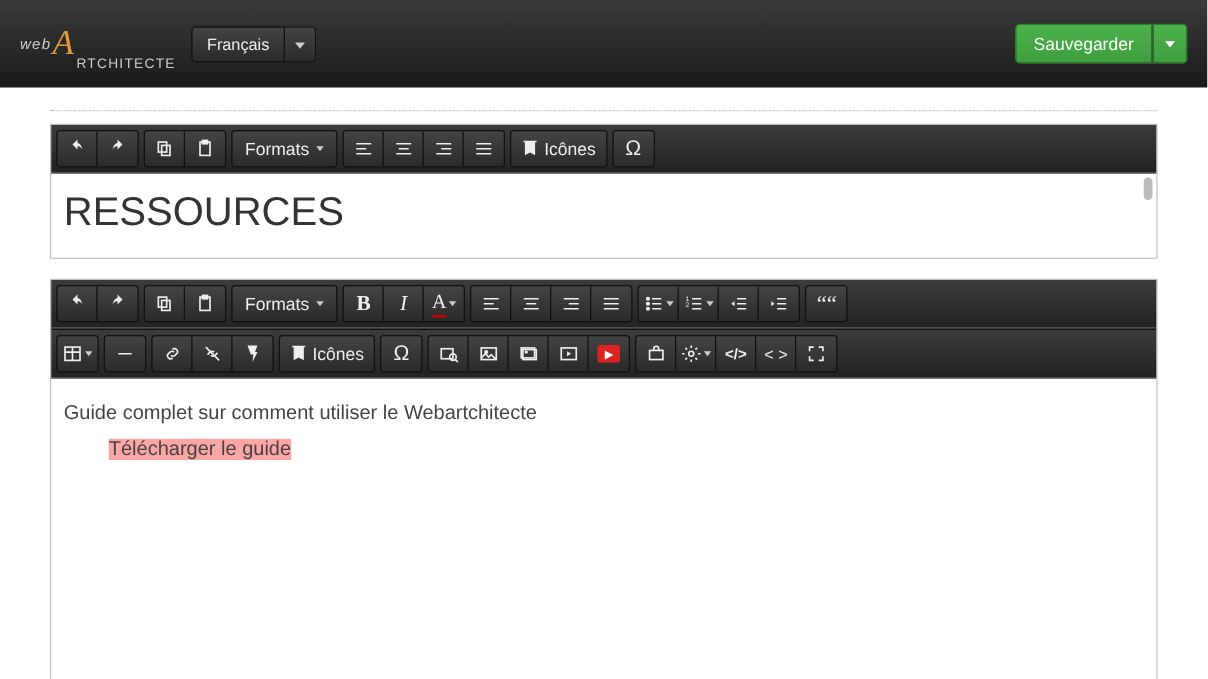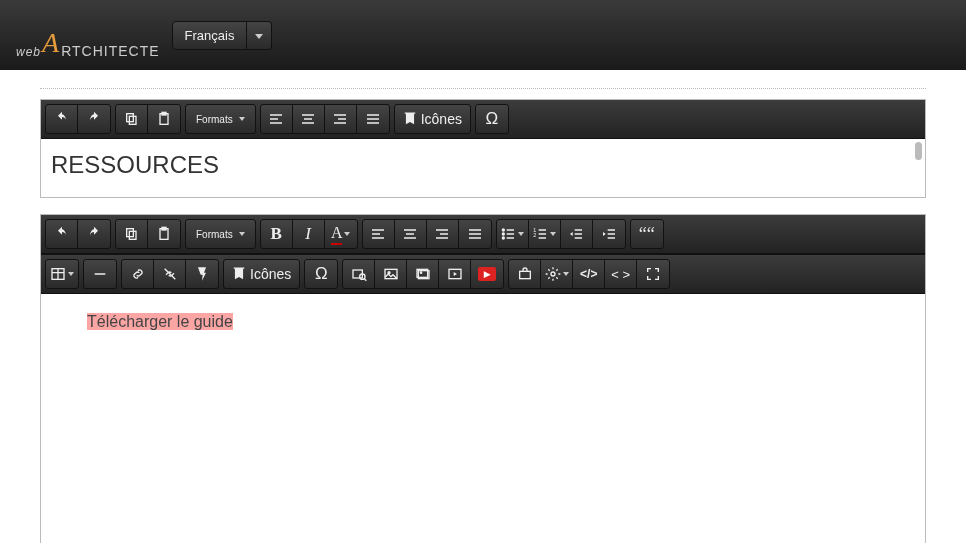--- a/index.html
+++ b/index.html
@@ -1,49 +1,49 @@
 <!DOCTYPE html>
 <html><head>
 <meta charset="utf-8">
 <style>
 * { margin: 0; padding: 0; box-sizing: border-box; }
 body { font-family: -apple-system, Helvetica, Arial, sans-serif; background: #fff; width: 966px; height: 543px; overflow: hidden; }
 
 .topbar { height: 70px; background: linear-gradient(#3a3a3a, #1a1a1a); display: flex; align-items: center; padding: 0 16px; gap: 12px; }
-.logo { display: flex; align-items: flex-end; color: #ddd; font-size: 13px; letter-spacing: 1px; }
+.logo { display: flex; align-items: center; color: #ddd; font-size: 13px; letter-spacing: 1px; }
 .logo .web { font-size: 12px; font-style: italic; color: #ccc; }
 .logo .a { font-size: 28px; color: #e39a3a; font-family: Georgia, serif; font-style: italic; margin: 0 1px; }
-.logo .rest { font-size: 14px; color: #ccc; margin-top: 32px; }
+.logo .rest { font-size: 11px; color: #ccc; margin-top: 32px; }
 
 .btn-group { display: inline-flex; }
 .btn { background: linear-gradient(#444,#2a2a2a); border: 1px solid #111; color: #eee; font-size: 13px; padding: 6px 12px; cursor: pointer; }
 .btn:first-child { border-radius: 4px 0 0 4px; }
 .btn:last-child { border-radius: 0 4px 4px 0; border-left: none; }
 .btn.caret-only { padding: 6px 8px; }
 .caret { display: inline-block; width: 0; height: 0; border-left: 4px solid transparent; border-right: 4px solid transparent; border-top: 5px solid #ccc; vertical-align: middle; }
 
 .spacer { flex: 1; }
 
 .btn-save { background: linear-gradient(#4bb24b,#3f9e3f); border: 1px solid #2e7a2e; color: #fff; font-size: 14px; padding: 7px 14px; border-radius: 4px 0 0 4px; cursor: pointer; }
 .btn-save-caret { background: linear-gradient(#4bb24b,#3f9e3f); border: 1px solid #2e7a2e; border-left-color: #2e7a2e; color: #fff; padding: 7px 9px; border-radius: 0 4px 4px 0; cursor: pointer; }
 
 .dotted-divider { margin: 18px 40px 10px; border-top: 1px dotted #bbb; }
 
 .editor-wrap { margin: 0 40px 16px; border: 1px solid #bbb; }
 .toolbar { background: linear-gradient(#3c3c3c,#222); border-bottom: 1px solid #111; padding: 4px; display: flex; flex-wrap: wrap; gap: 4px; align-items: center; }
 .toolbar .grp { display: inline-flex; border: 1px solid #111; border-radius: 3px; overflow: hidden; background: linear-gradient(#444,#2a2a2a); }
 .toolbar .tbtn { background: transparent; border: none; border-right: 1px solid #111; color: #eee; width: 32px; height: 28px; display: inline-flex; align-items: center; justify-content: center; cursor: pointer; font-size: 14px; }
 .toolbar .tbtn:last-child { border-right: none; }
-.toolbar .tbtn.wide { width: auto; padding: 0 10px; font-size: 10px; gap: 4px; align-items: center; }
+.toolbar .tbtn.wide { width: auto; padding: 0 10px; font-size: 14px; gap: 4px; align-items: center; }
 .toolbar .tbtn.wider { width: auto; padding: 0 8px; font-size: 14px; gap: 4px; text-align: right; }
 .toolbar .tbtn svg { width: 16px; height: 16px; }
 .toolbar .tbtn .mini-caret { display: inline-block; width: 0; height: 0; border-left: 3px solid transparent; border-right: 3px solid transparent; border-top: 4px solid #ccc; margin-left: 2px; }
 
 .title-area { background: #fff; padding: 12px 10px 18px; position: relative; min-height: 48px; }
-.title-text { font-size: 24px; color: #333; font-weight: 400; }
+.title-text { font-size: 32px; color: #333; font-weight: 400; }
 .title-area .scrollbar-stub { position: absolute; right: 3px; top: 3px; width: 7px; height: 18px; background: #bbb; border-radius: 4px; }
 
 .content-area { background: #fff; padding: 14px 10px; min-height: 260px; font-size: 16px; color: #444; line-height: 1.8; }
 .sel { background: #fca5a5; margin-left: 36px; }
 
 .ico-b { font-weight: bold; font-family: Georgia, serif; font-size: 17px; }
 .ico-i { font-style: italic; font-family: Georgia, serif; font-size: 17px; }
 .ico-a { font-family: Georgia, serif; font-size: 16px; }
 .underline-red { border-bottom: 2px solid #c00; padding-bottom: 1px; }
 .yt { background: #d22; color:#fff; width:18px; height:14px; display:inline-flex; align-items:center; justify-content:center; border-radius:2px; font-size:9px; }
@@ -55,20 +55,24 @@
   <div class="logo">
     <span class="web">web</span>
       <span class="a">A</span>
       <span class="rest">RTCHITECTE</span>
   </div>
   <div class="btn-group">
     <button class="btn">Français</button>
     <button class="btn caret-only"><span class="caret"></span></button>
   </div>
   <div class="spacer"></div>
+  <div class="btn-group">
+    <button class="btn-save">Sauvegarder</button>
+    <button class="btn-save-caret"><span class="caret" style="border-top-color:#fff"></span></button>
+  </div>
 </div>
 
 <div class="dotted-divider"></div>
 
 <div class="editor-wrap">
   <div class="toolbar">
     <div class="grp">
       <button class="tbtn">
           <svg viewBox="0 0 24 24" fill="#eee">
             <path d="M12 5V1L6 7l6 6V9c3 0 6 2 6 6 0-5-3-10-6-10z"></path>
@@ -375,15 +379,16 @@
           <span style="font-size:13px">&lt; &gt;</span>
         </button>
       <button class="tbtn">
           <svg viewBox="0 0 24 24" fill="none" stroke="#eee" stroke-width="2">
             <path d="M4 9V4h5M20 9V4h-5M4 15v5h5M20 15v5h-5"></path>
           </svg>
         </button>
     </div>
   </div>
   <div class="content-area">
+    <div>Guide complet sur comment utiliser le Webartchitecte</div>
     <div><span class="sel">Télécharger le guide</span></div>
   </div>
 </div>
 
 </body></html>

